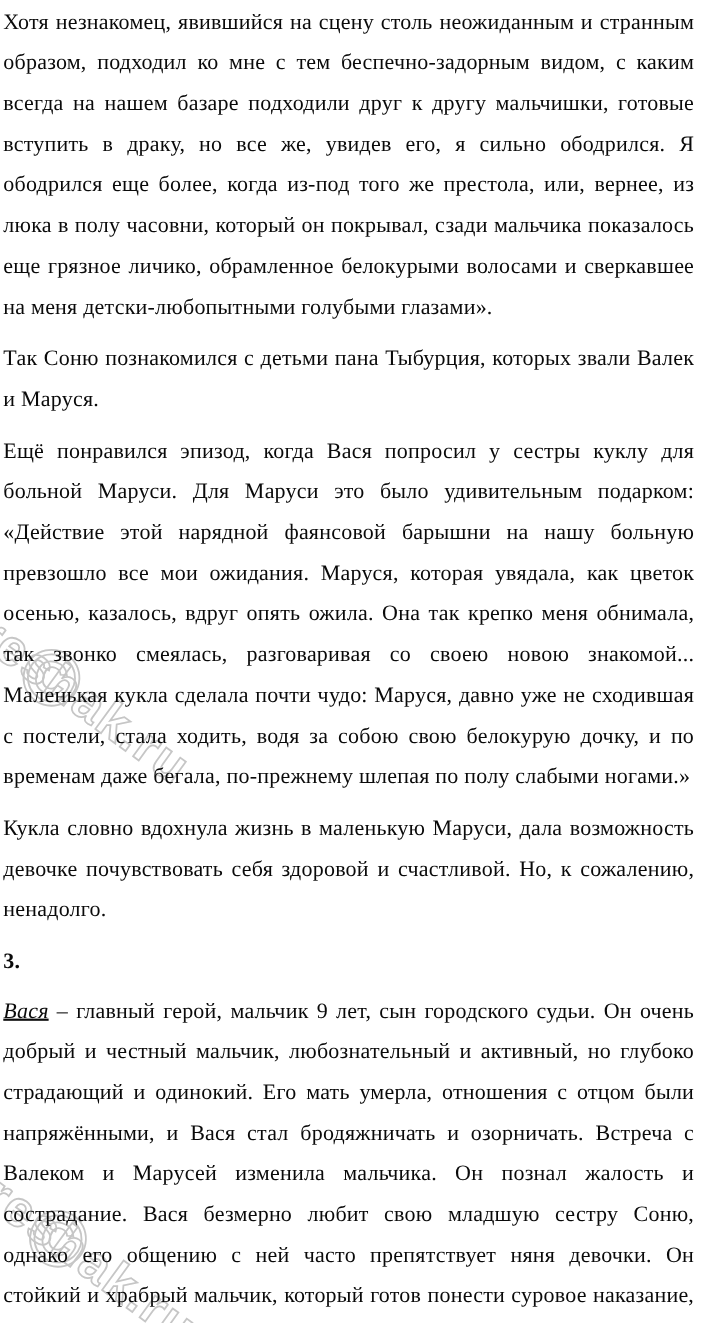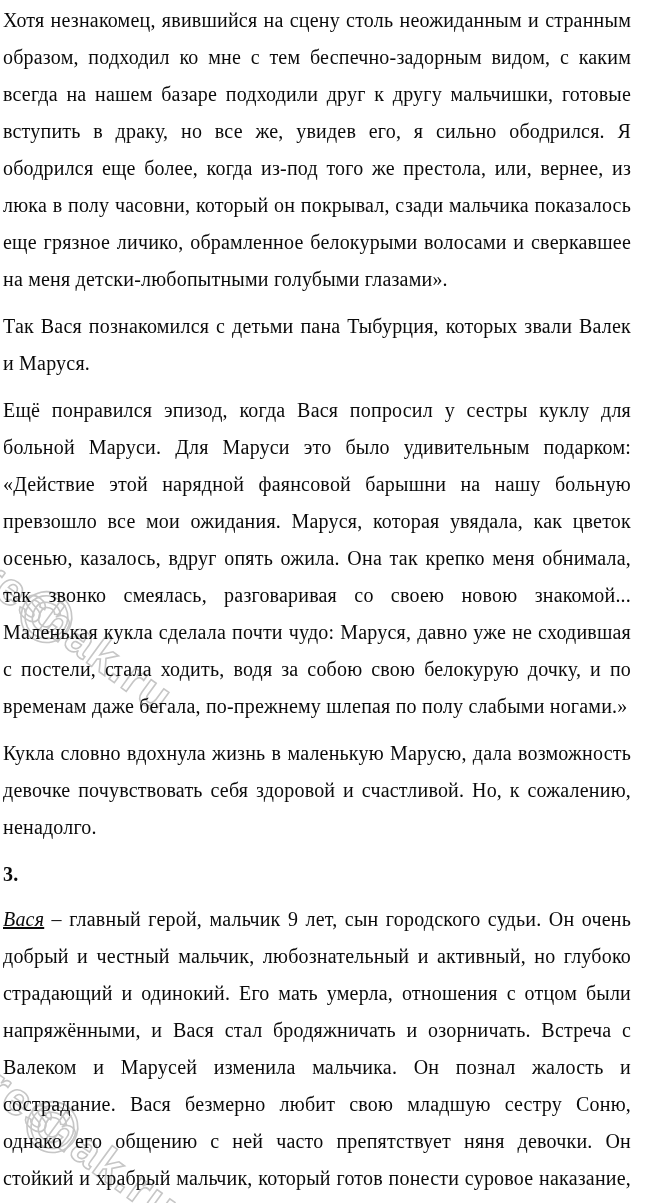--- a/index.html
+++ b/index.html
@@ -79,20 +79,20 @@
     <span class="wm-copy">©</span>
   </div>
 
   <div class="watermark wm2">
     <span class="wm-text">reshak.ru</span>
     <span class="wm-copy">©</span>
   </div>
 
   <div class="content">
     <p>Хотя незнакомец, явившийся на сцену столь неожиданным и странным образом, подходил ко мне с тем беспечно-задорным видом, с каким всегда на нашем базаре подходили друг к другу мальчишки, готовые вступить в драку, но все же, увидев его, я сильно ободрился. Я ободрился еще более, когда из-под того же престола, или, вернее, из люка в полу часовни, который он покрывал, сзади мальчика показалось еще грязное личико, обрамленное белокурыми волосами и сверкавшее на меня детски-любопытными голубыми глазами».</p>
-    <p>Так Вася познакомился с детьми пана Тыбурция, которых звали Валек и Маруся.</p>
+    <p>Так Соню познакомился с детьми пана Тыбурция, которых звали Валек и Маруся.</p>
     <p>Ещё понравился эпизод, когда Вася попросил у сестры куклу для больной Маруси. Для Маруси это было удивительным подарком: «Действие этой нарядной фаянсовой барышни на нашу больную превзошло все мои ожидания. Маруся, которая увядала, как цветок осенью, казалось, вдруг опять ожила. Она так крепко меня обнимала, так звонко смеялась, разговаривая со своею новою знакомой... Маленькая кукла сделала почти чудо: Маруся, давно уже не сходившая с постели, стала ходить, водя за собою свою белокурую дочку, и по временам даже бегала, по-прежнему шлепая по полу слабыми ногами.»</p>
-    <p>Кукла словно вдохнула жизнь в маленькую Марусю, дала возможность девочке почувствовать себя здоровой и счастливой. Но, к сожалению, ненадолго.</p>
+    <p>Кукла словно вдохнула жизнь в маленькую Маруси, дала возможность девочке почувствовать себя здоровой и счастливой. Но, к сожалению, ненадолго.</p>
     <p class="section-number">3.</p>
     <p><span class="lead-italic">Вася</span><span> – главный герой, мальчик 9 лет, сын городского судьи. Он очень добрый и честный мальчик, любознательный и активный, но глубоко страдающий и одинокий. Его мать умерла, отношения с отцом были напряжёнными, и Вася стал бродяжничать и озорничать. Встреча с Валеком и Марусей изменила мальчика. Он познал жалость и сострадание. Вася безмерно любит свою младшую сестру Соню, однако его общению с ней часто препятствует няня девочки. Он стойкий и храбрый мальчик, который готов понести суровое наказание, но не предать своих друзей. У него доброе сердце.</span></p>
   </div>
 
 </div>
 
 </body></html>

